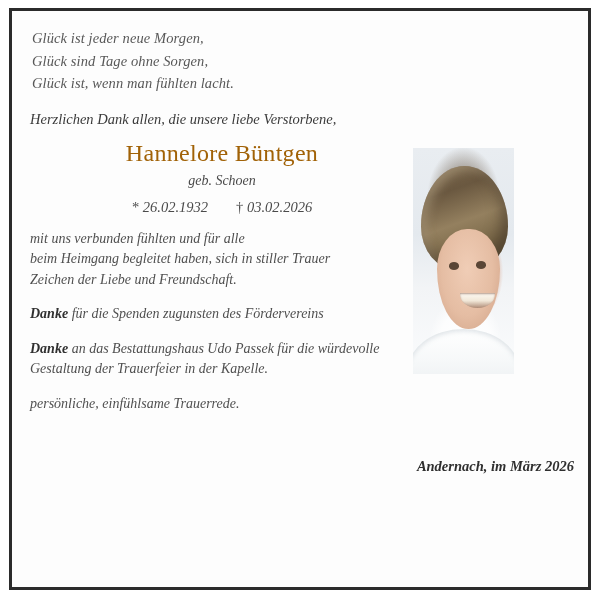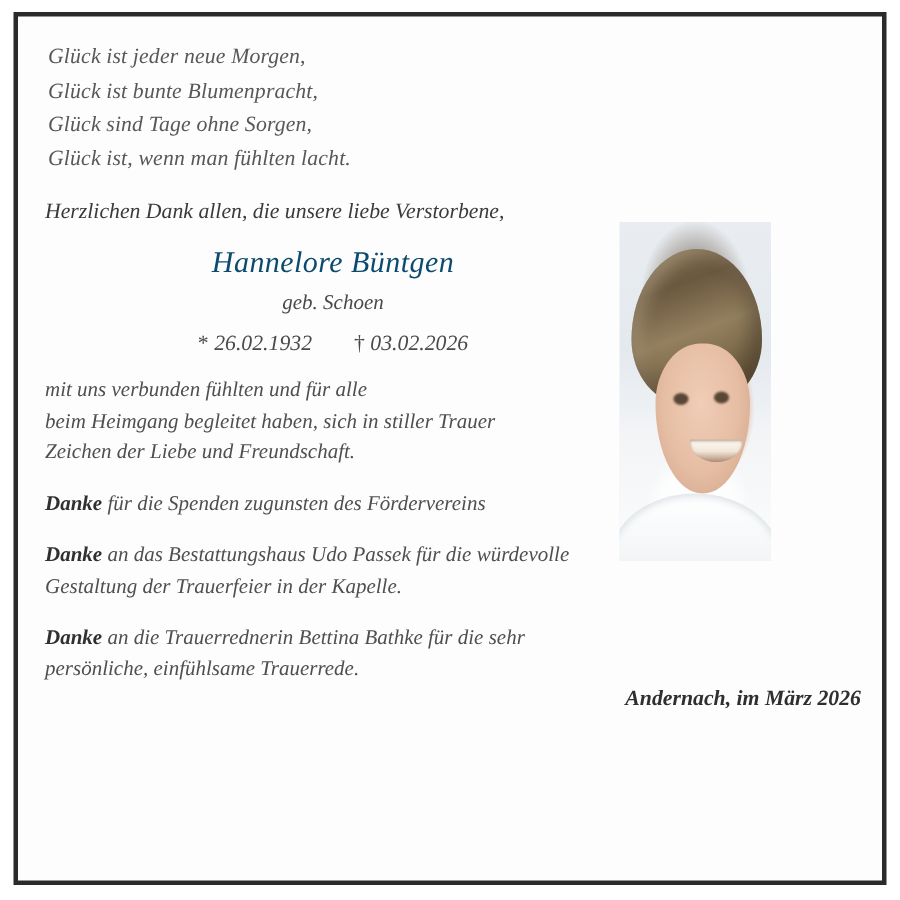--- a/index.html
+++ b/index.html
@@ -65,24 +65,23 @@
     color: #3a3a3a;
     white-space: nowrap;
   }
 
   .deceased {
     margin-top: 7px;
     text-align: center;
     width: 392px;
   }
   .deceased-name {
-    font-style: italic;
-    font-size: 20px;
+    font-size: 24px;
     line-height: 34px;
-    color: #0c4a6e;
+    color: #a16207;
     letter-spacing: 0.3px;
   }
   .deceased-maiden {
     font-style: italic;
     font-size: 14px;
     line-height: 20px;
     color: #4a4a4a;
     margin-top: 1px;
   }
   .deceased-dates {
@@ -211,21 +210,20 @@
 </style>
 </head>
 <body>
 
 <div class="notice-page">
   <div class="notice-frame">
     <div class="notice-inner">
 
       <div class="poem">
         <div class="poem-line">Glück ist jeder neue Morgen,</div>
-        <div class="poem-line">Glück ist bunte Blumenpracht,</div>
         <div class="poem-line">Glück sind Tage ohne Sorgen,</div>
         <div class="poem-line">Glück ist, wenn man fühlten lacht.</div>
       </div>
 
       <div class="thanks-lead">Herzlichen Dank allen, die unsere liebe Verstorbene,</div>
 
       <div class="deceased">
         <div class="deceased-name">Hannelore Büntgen</div>
         <div class="deceased-maiden">geb. Schoen</div>
         <div class="deceased-dates">
@@ -242,21 +240,20 @@
       <div class="para para-thanks">
         <div class="para-line"><span class="lead-word">Danke</span><span> für die Spenden zugunsten des Fördervereins</span></div>
       </div>
 
       <div class="para para-thanks">
         <div class="para-line"><span class="lead-word">Danke</span><span> an das Bestattungshaus Udo Passek für die würdevolle</span></div>
         <div class="para-line">Gestaltung der Trauerfeier in der Kapelle.</div>
       </div>
 
       <div class="para para-thanks">
-        <div class="para-line"><span class="lead-word">Danke</span><span> an die Trauerrednerin Bettina Bathke für die sehr</span></div>
         <div class="para-line">persönliche, einfühlsame Trauerrede.</div>
       </div>
 
 
       <div class="place-date">Andernach, im März 2026</div>
 
       <div class="portrait">
         <div class="portrait-photo">
           <div class="portrait-hair"></div>
           <div class="portrait-face"></div>

